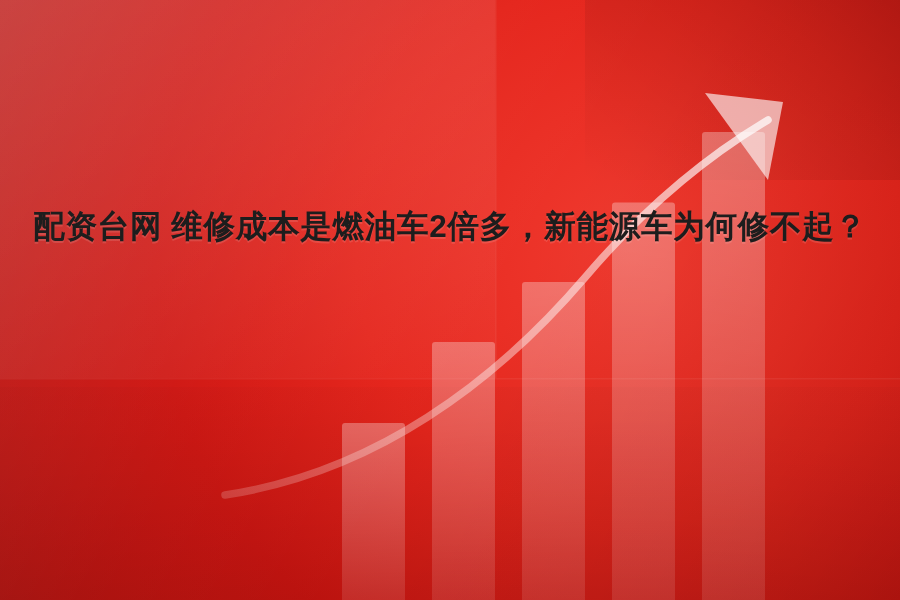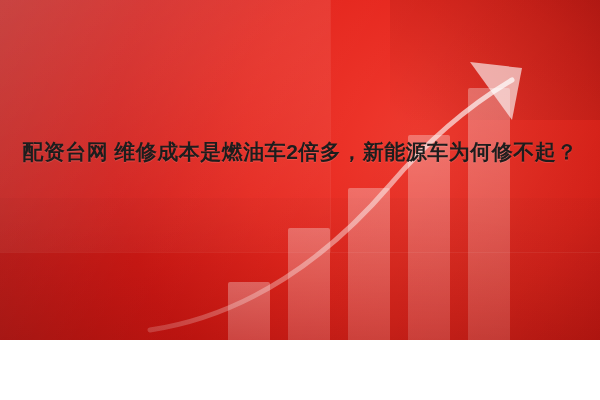--- a/index.html
+++ b/index.html
@@ -8,21 +8,21 @@
   }
   body {
     width: 600px;
     height: 400px;
     overflow: hidden;
     font-family: "Liberation Sans", sans-serif;
   }
   .banner {
     position: relative;
     width: 600px;
-    height: 340px;
+    height: 400px;
     overflow: hidden;
     background: radial-gradient(circle at 70% 42%, #f03b30 0%, #e5251c 38%, #cf1410 66%, #b60f0c 100%);
   }
   
   .light-wash {
     position: absolute;
     inset: 0;
     background: linear-gradient(120deg, rgba(255,255,255,0.10) 0%, rgba(255,255,255,0.02) 35%, rgba(0,0,0,0.00) 55%, rgba(0,0,0,0.10) 100%);
   }
   

